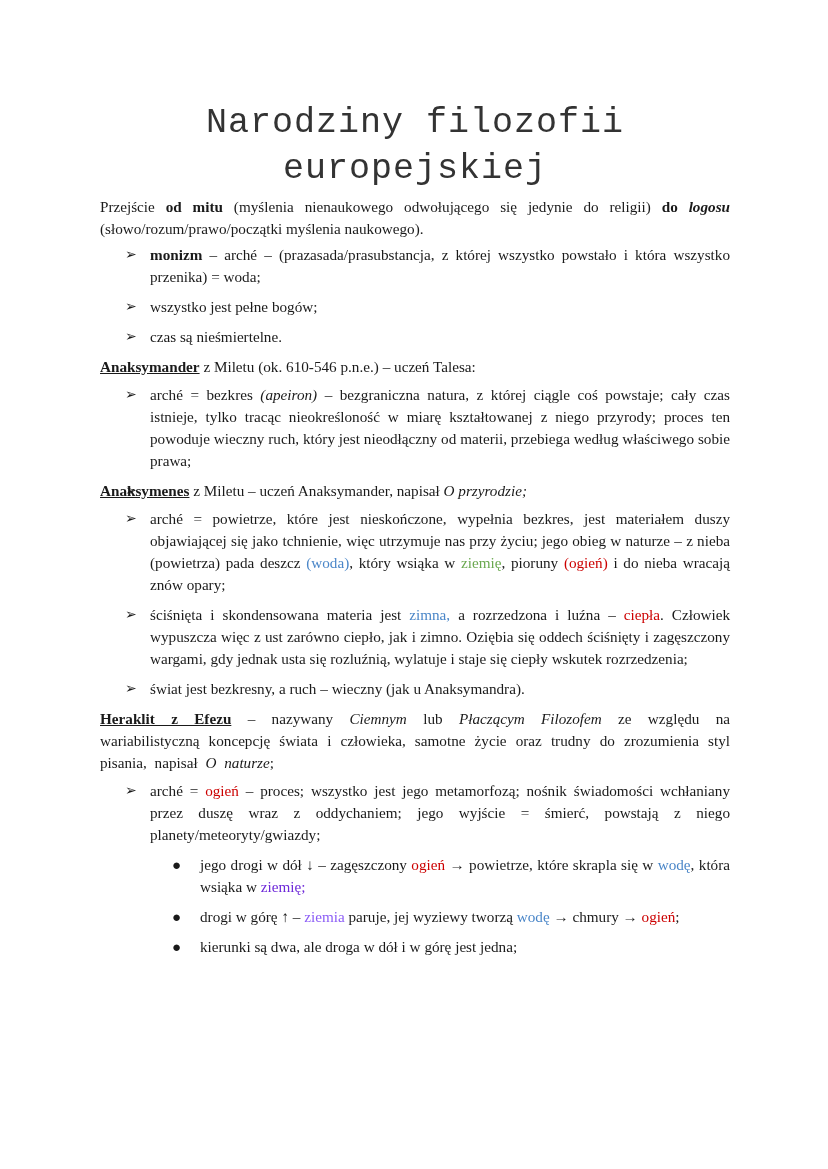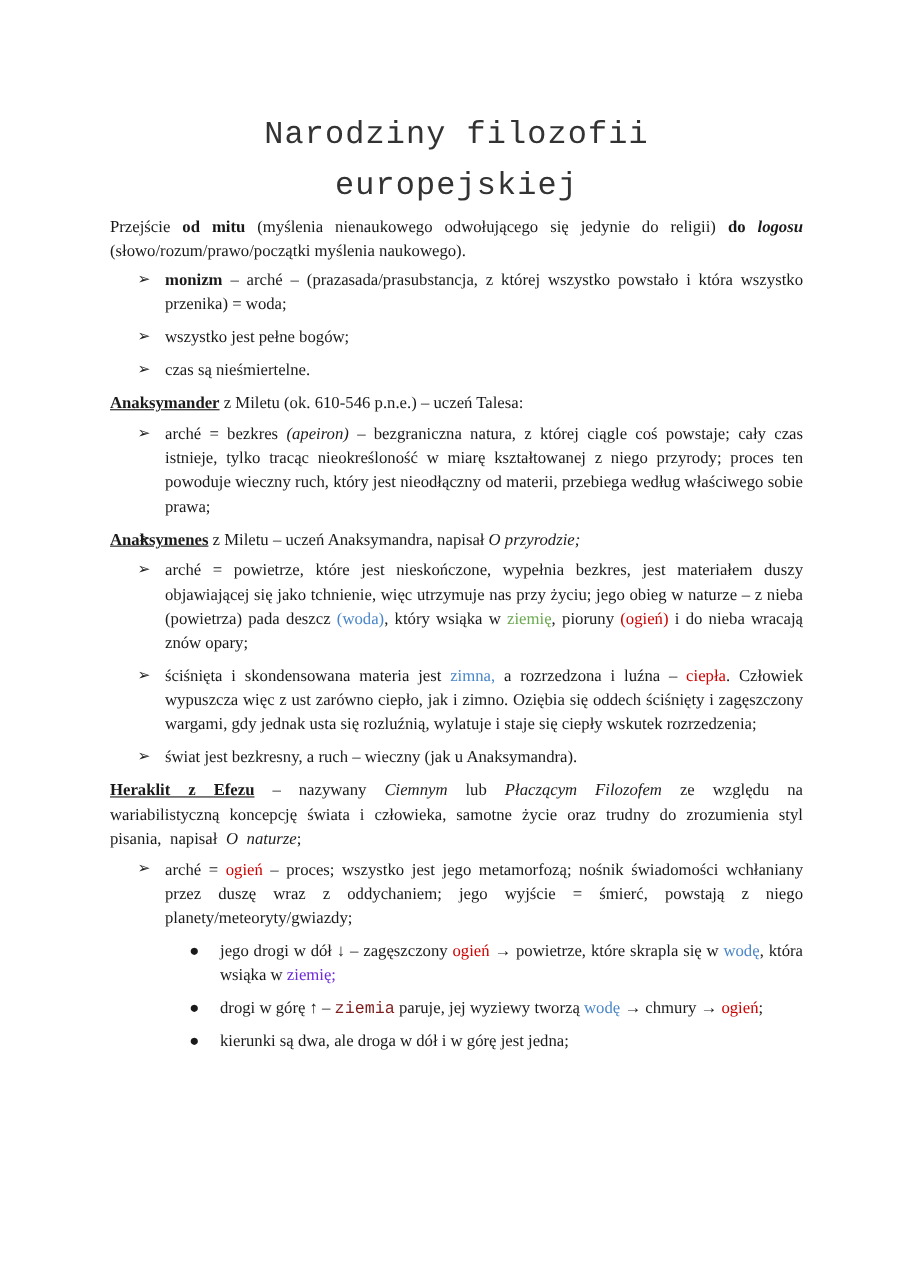--- a/index.html
+++ b/index.html
@@ -3,21 +3,21 @@
 <meta charset="utf-8">
 <style>
   html, body { margin: 0; padding: 0; background: #ffffff; }
   body { width: 828px; height: 1169px; position: relative; overflow: hidden; }
   .page {
     position: absolute; left: 100px; top: 100px; width: 630px;
     font-family: "Liberation Serif", serif; font-size: 15.2px; color: #1a1a1a;
     line-height: 22px;
   }
   .title {
-    font-family: "Liberation Mono", monospace; font-size: 29px; color: #333;
+    font-family: "Liberation Mono", monospace; font-size: 35px; color: #333;
     text-align: center; line-height: 46px; letter-spacing: 1px; margin-top: 0;
     margin-bottom: 4px;
   }
   p { margin: 0 0 4px 0; text-align: justify; }
   ul { margin: 0; padding: 0; list-style: none; }
   ul.arrow > li { position: relative; padding-left: 50px; margin-bottom: 8px; text-align: justify; }
   ul.arrow > li > .marker { position: absolute; left: 25px; top: 0; font-size: 14px; }
   ul.dot > li { position: relative; padding-left: 100px; margin-bottom: 8px; text-align: justify; }
   ul.dot > li > .marker { position: absolute; left: 72px; top: 0; }
   .u { text-decoration: underline; font-weight: bold; }
@@ -44,30 +44,30 @@
     <li><span class="marker">➢</span><span>wszystko jest pełne bogów;</span></li>
     <li><span class="marker">➢</span><span>czas są nieśmiertelne.</span></li>
   </ul>
 
   <p class="sect"><span class="u">Anaksymander</span><span> z Miletu (ok. 610-546 p.n.e.) – uczeń Talesa:</span></p>
   <ul class="arrow">
     <li><span class="marker">➢</span><span>arché = bezkres </span><i>(apeiron)</i><span> – bezgraniczna natura, z której ciągle coś powstaje; cały czas istnieje, tylko tracąc nieokreśloność w miarę kształtowanej z niego przyrody; proces ten powoduje wieczny ruch, który jest nieodłączny od materii, przebiega według właściwego sobie prawa;</span></li>
     <li><span class="marker">➢</span></li>
   </ul>
 
-  <p class="sect"><span class="u">Anaksymenes</span><span> z Miletu – uczeń Anaksymandra, napisał </span><i>O przyrodzie;</i></p>
+  <p class="sect"><span class="u">Anaksymenes</span><span> z Miletu – uczeń Anaksymander, napisał </span><i>O przyrodzie;</i></p>
   <ul class="arrow">
     <li><span class="marker">➢</span><span>arché = powietrze, które jest nieskończone, wypełnia bezkres, jest materiałem duszy objawiającej się jako tchnienie, więc utrzymuje nas przy życiu; jego obieg w naturze – z nieba (powietrza) pada deszcz </span><span class="blue" style="color: rgb(74, 134, 200);">(woda)</span><span>, który wsiąka w </span><span class="green" style="color: rgb(106, 168, 79);">ziemię</span><span>, pioruny </span><span class="red" style="color: rgb(204, 0, 0);">(ogień)</span><span> i do nieba wracają znów opary;</span></li>
     <li><span class="marker">➢</span><span>ściśnięta i skondensowana materia jest </span><span class="blue" style="color: rgb(74, 134, 200);">zimna,</span><span> a rozrzedzona i luźna – </span><span class="red" style="color: rgb(204, 0, 0);">ciepła</span><span>. Człowiek wypuszcza więc z ust zarówno ciepło, jak i zimno. Oziębia się oddech ściśnięty i zagęszczony wargami, gdy jednak usta się rozluźnią, wylatuje i staje się ciepły wskutek rozrzedzenia;</span></li>
     <li><span class="marker">➢</span><span>świat jest bezkresny, a ruch – wieczny (jak u Anaksymandra).</span></li>
   </ul>
 
   <p class="sect heraklit-head"><span class="u">Heraklit z Efezu</span><span> – nazywany </span><i>Ciemnym</i><span> lub </span><i>Płaczącym Filozofem</i><span> ze względu na wariabilistyczną koncepcję świata i człowieka, samotne życie oraz trudny do zrozumienia styl pisania, napisał </span><i>O naturze</i><span>;</span></p>
   <ul class="arrow">
     <li><span class="marker">➢</span><span>arché = </span><span class="red" style="color: rgb(204, 0, 0);">ogień</span><span> – proces; wszystko jest jego metamorfozą; nośnik świadomości wchłaniany przez duszę wraz z oddychaniem; jego wyjście = śmierć, powstają z niego planety/meteoryty/gwiazdy;</span></li>
   </ul>
   <ul class="dot">
     <li><span class="marker">●</span><span>jego drogi w dół ↓ – zagęszczony </span><span class="red" style="color: rgb(204, 0, 0);">ogień</span><span> → powietrze, które skrapla się w </span><span class="blue" style="color: rgb(74, 134, 200);">wodę</span><span>, która wsiąka w </span><span class="green" style="color: #6d28d9;">ziemię;</span></li>
-    <li><span class="marker">●</span><span>drogi w górę ↑ – </span><span class="green" style="color: #7f1d1d; font-family: Liberation Mono, monospace;">ziemia</span><span> paruje, jej wyziewy tworzą </span><span class="blue" style="color: rgb(74, 134, 200);">wodę</span><span> → chmury → </span><span class="red" style="color: rgb(204, 0, 0);">ogień</span><span>;</span></li>
+    <li><span class="marker">●</span><span>drogi w górę ↑ – </span><span class="green" style="color: #8b5cf6;">ziemia</span><span> paruje, jej wyziewy tworzą </span><span class="blue" style="color: rgb(74, 134, 200);">wodę</span><span> → chmury → </span><span class="red" style="color: rgb(204, 0, 0);">ogień</span><span>;</span></li>
     <li><span class="marker">●</span><span>kierunki są dwa, ale droga w dół i w górę jest jedna;</span></li>
   </ul>
 
 </div>
 
 </body></html>

